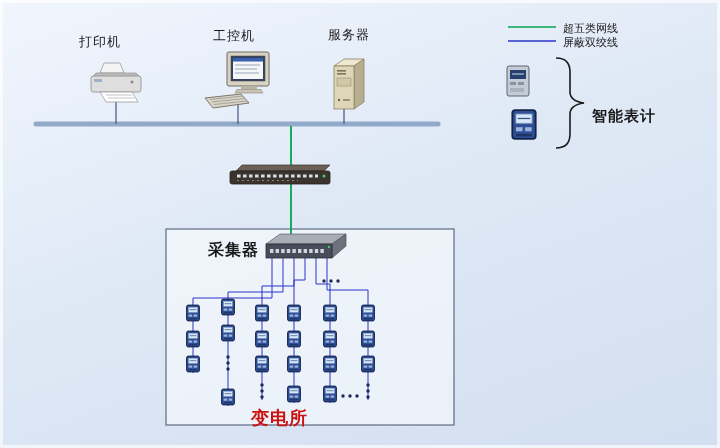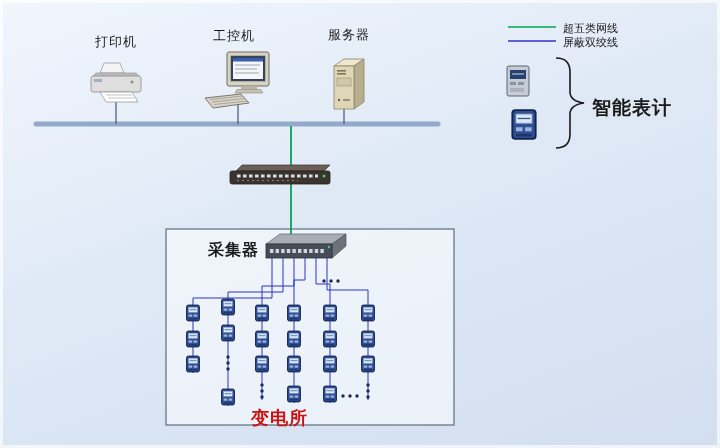--- a/index.html
+++ b/index.html
@@ -154,22 +154,22 @@
     <rect x="6" y="6" width="16" height="9" fill="#27406e"></rect>
     <line x1="8" y1="10" x2="20" y2="10" stroke="#cfe0f5" stroke-width="1"></line>
     <rect x="6" y="18" width="6" height="3" fill="#8a93a2"></rect>
     <rect x="14" y="18" width="6" height="3" fill="#8a93a2"></rect>
     <rect x="6" y="24" width="14" height="4" fill="#aab2bf"></rect>
   </svg>
   <svg class="dev" style="left:511px;top:109px" width="26" height="31" viewBox="0 0 14 17">
     <use href="#meter-sym"></use>
   </svg>
 
-  <div class="lbl" style="left:95px;top:33px">打印机</div>
+  <div class="lbl" style="left:79px;top:33px">打印机</div>
   <div class="lbl" style="left:213px;top:27px">工控机</div>
   <div class="lbl" style="left:328px;top:26px">服务器</div>
   <div class="lbl legend-text" style="left:563px;top:21px">超五类网线</div>
   <div class="lbl legend-text" style="left:563px;top:35px">屏蔽双绞线</div>
-  <div class="lbl bold" style="left:592px;top:95px;font-size:19px">智能表计</div>
+  <div class="lbl bold" style="left:592px;top:107px;font-size:15px">智能表计</div>
   <div class="lbl bold" style="left:208px;top:240px;font-size:16px">采集器</div>
   <div class="lbl bold" style="left:251px;top:406px;font-size:18px;color:var(--substation-red,#cc1111)">变电所</div>
 
 </div>
 
 </body></html>

